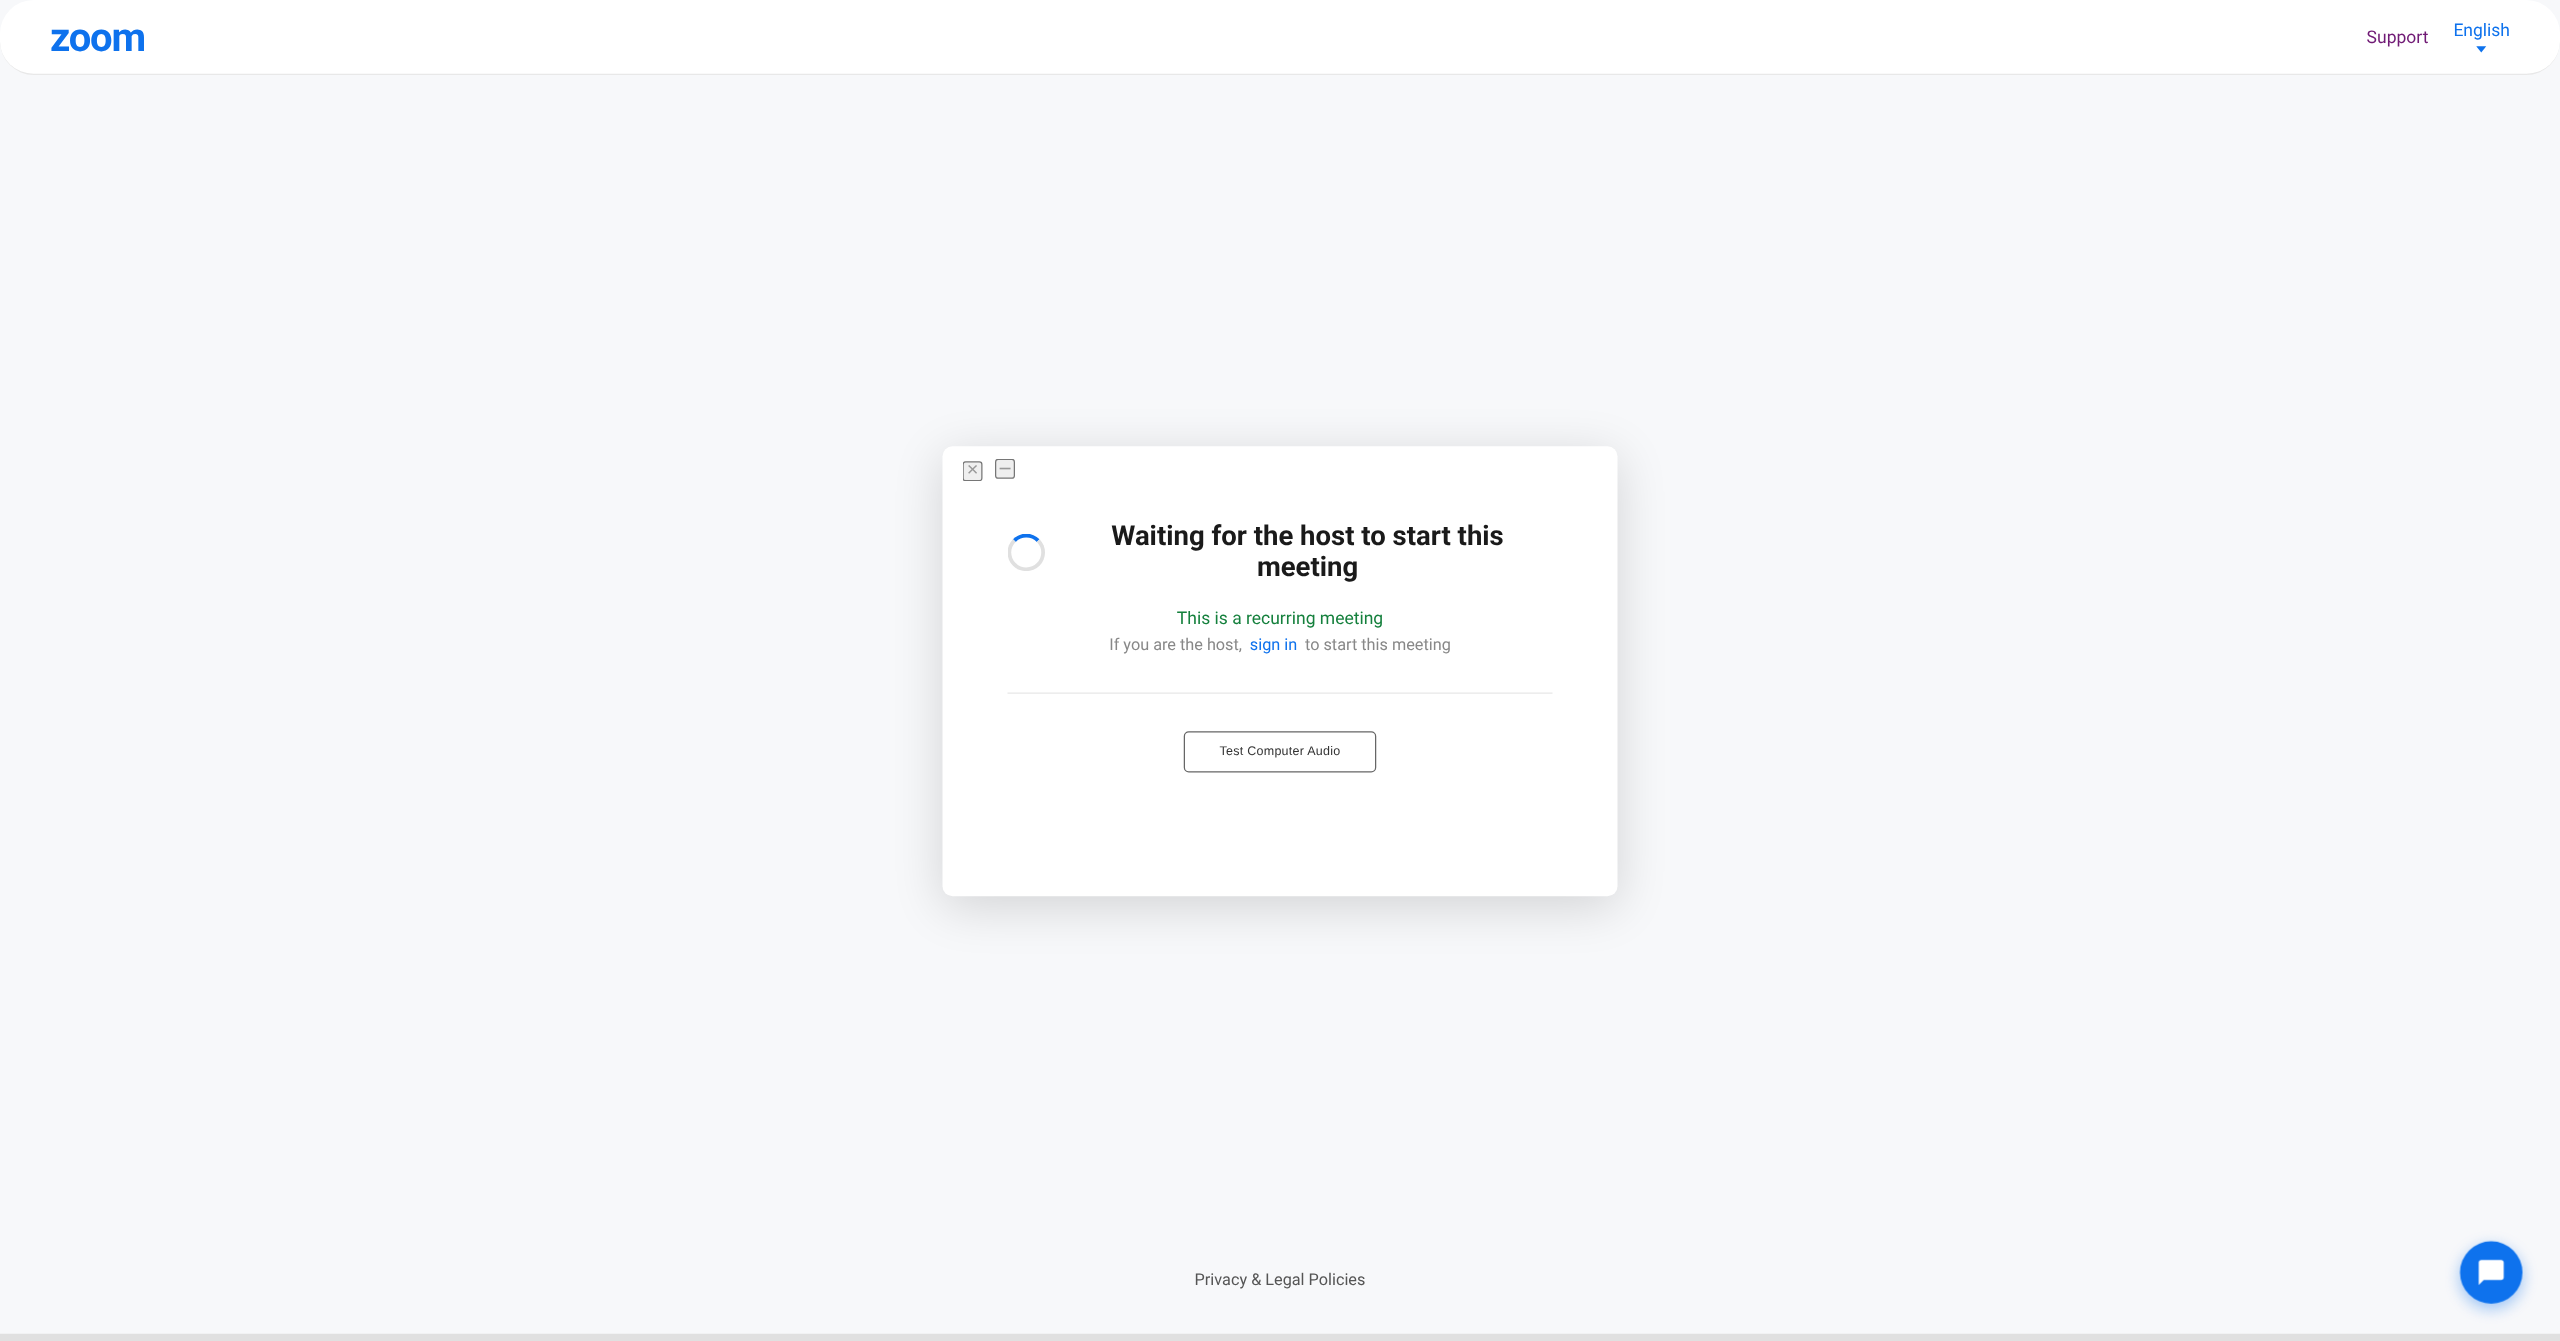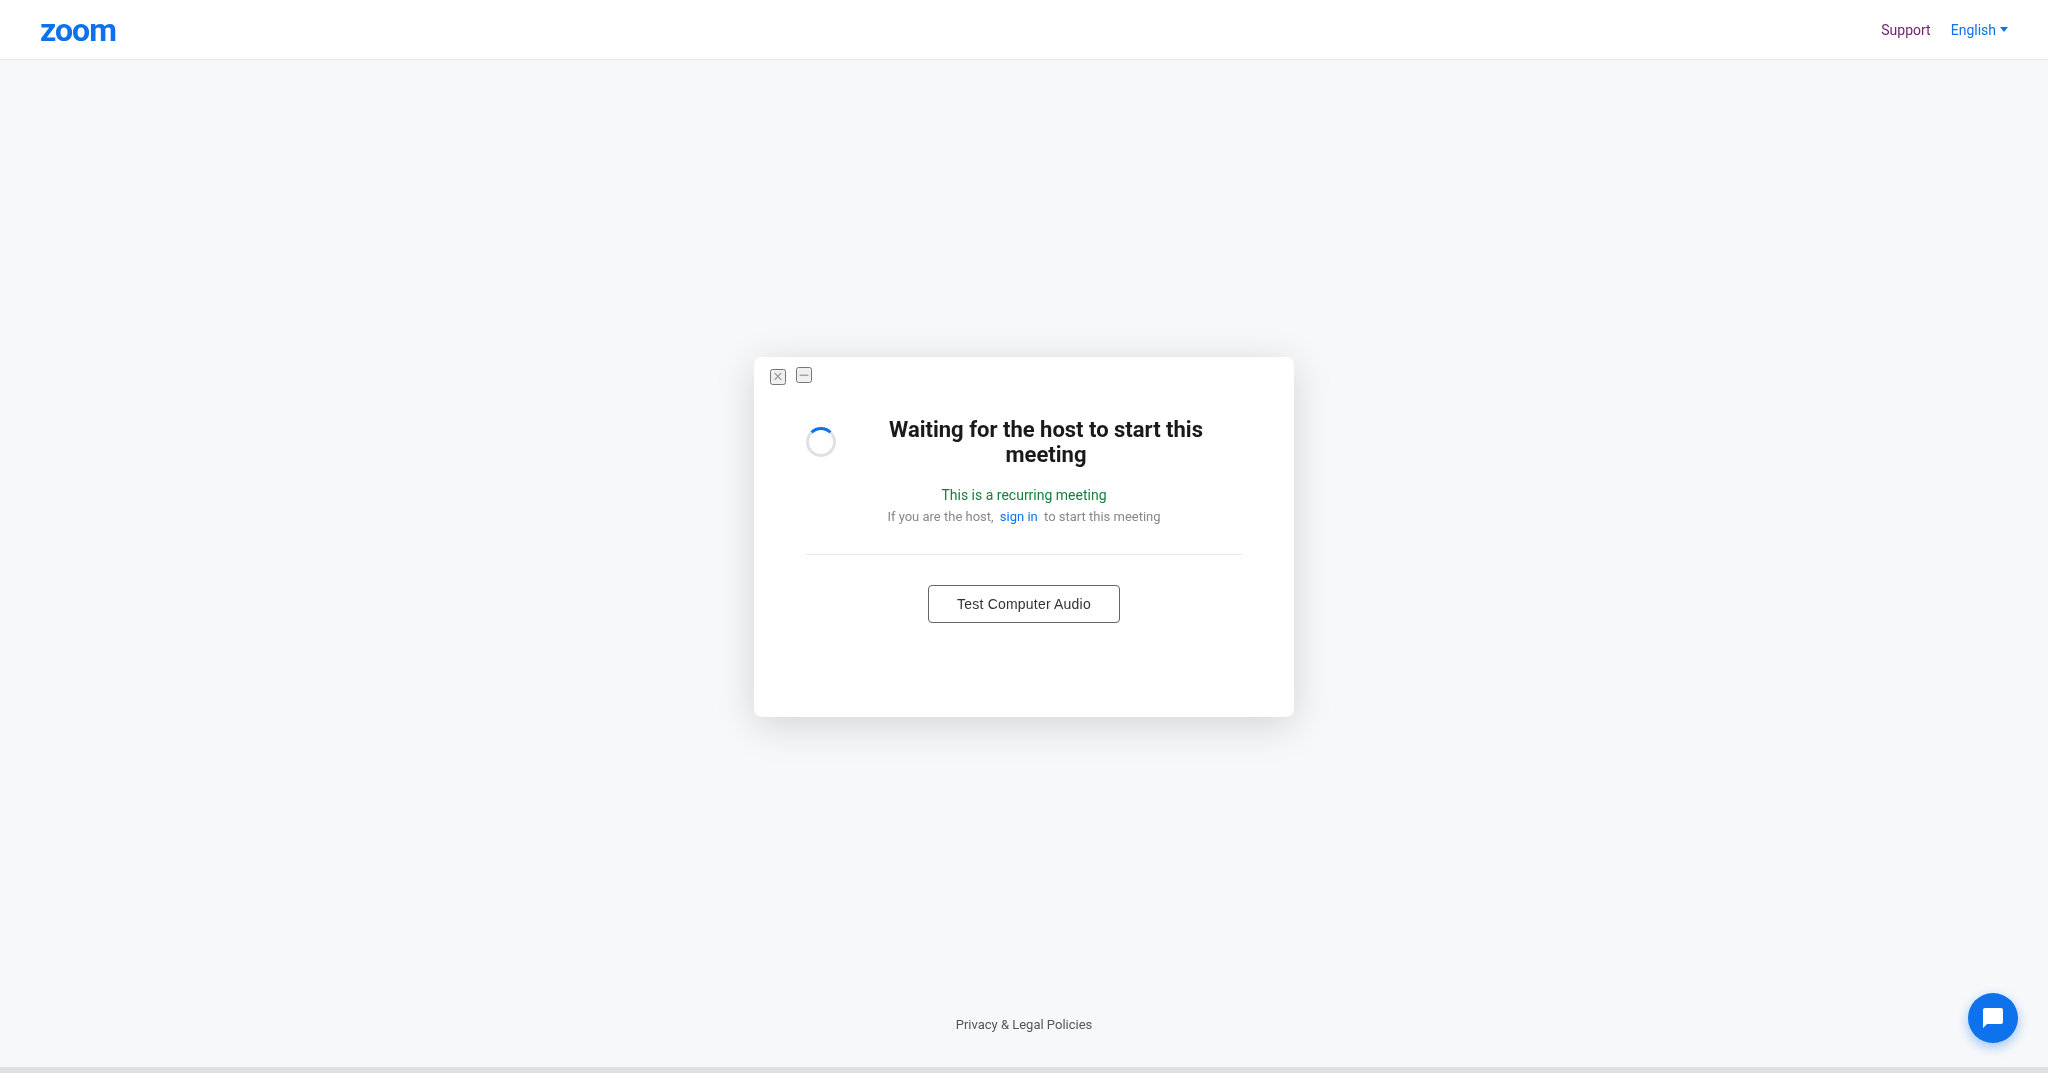--- a/index.html
+++ b/index.html
@@ -20,20 +20,21 @@
     .header {
       background: #ffffff;
       border-bottom: 1px solid #e8e8e8;
       height: 60px;
       display: flex;
       align-items: center;
       justify-content: space-between;
       padding: 0 40px;
       position: relative;
       z-index: 1;
+      border-radius: 27px;
     }
 
     .logo {
       font-size: 32px;
       font-weight: 700;
       color: #0e72ed;
       letter-spacing: -1px;
     }
 
     .header-right {
@@ -49,20 +50,21 @@
       text-decoration: none;
     }
 
     .header-language {
       display: flex;
       align-items: center;
       gap: 4px;
       color: #0e72ed;
       font-size: 14px;
       cursor: pointer;
+      flex-direction: column;
     }
 
     .chevron-down {
       width: 0;
       height: 0;
       border-left: 4px solid transparent;
       border-right: 4px solid transparent;
       border-top: 5px solid #0e72ed;
       display: inline-block;
     }
@@ -223,21 +225,21 @@
       border: none;
       border-top: 1px solid #e8e8e8;
       margin: 0 0 30px 0;
     }
 
     .test-audio-btn {
       display: inline-block;
       border: 1.5px solid #666;
       border-radius: 4px;
       padding: 10px 28px;
-      font-size: 14px;
+      font-size: 10px;
       color: #333;
       background: #ffffff;
       cursor: pointer;
       letter-spacing: 0.2px;
     }
 
     
     .footer {
       text-align: center;
       padding: 20px;

